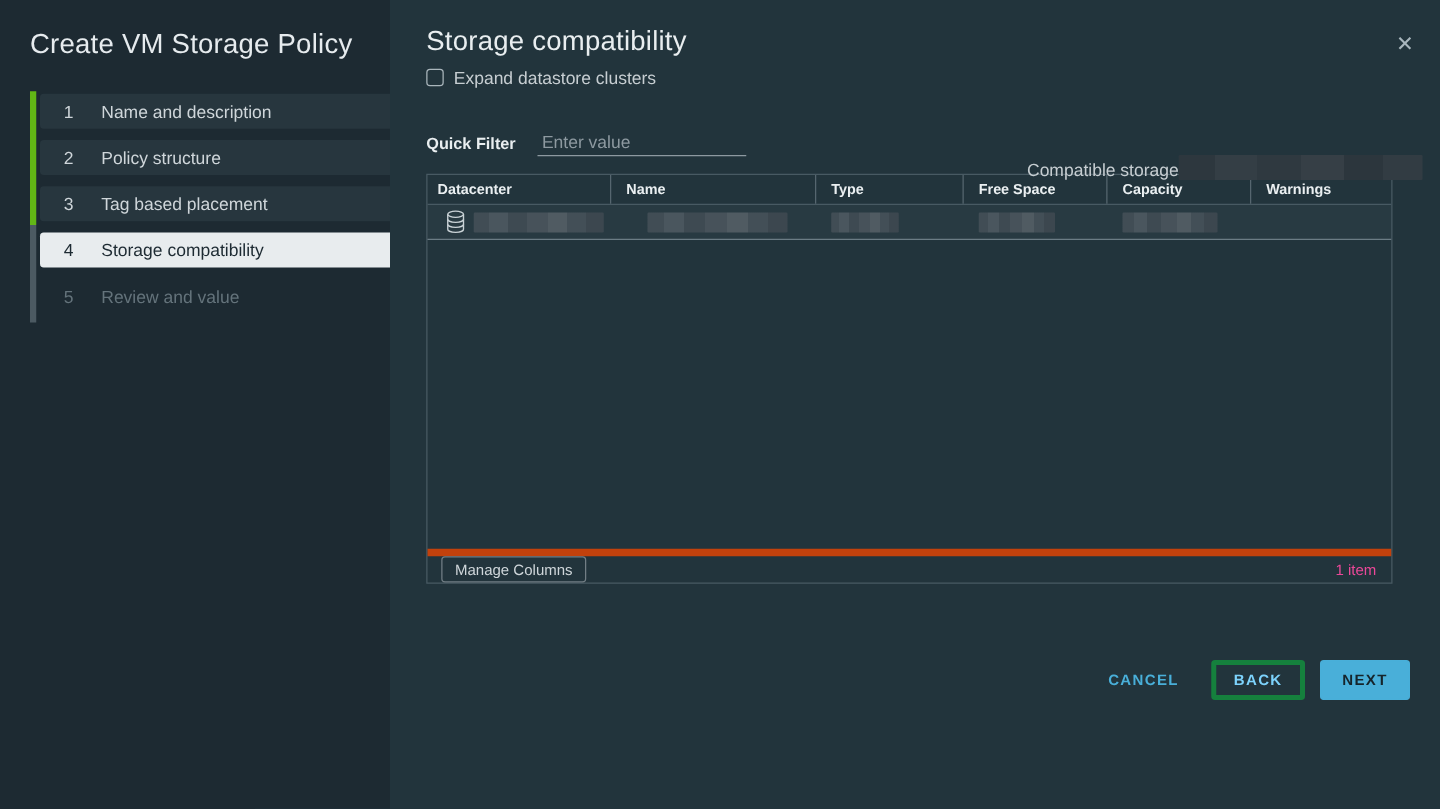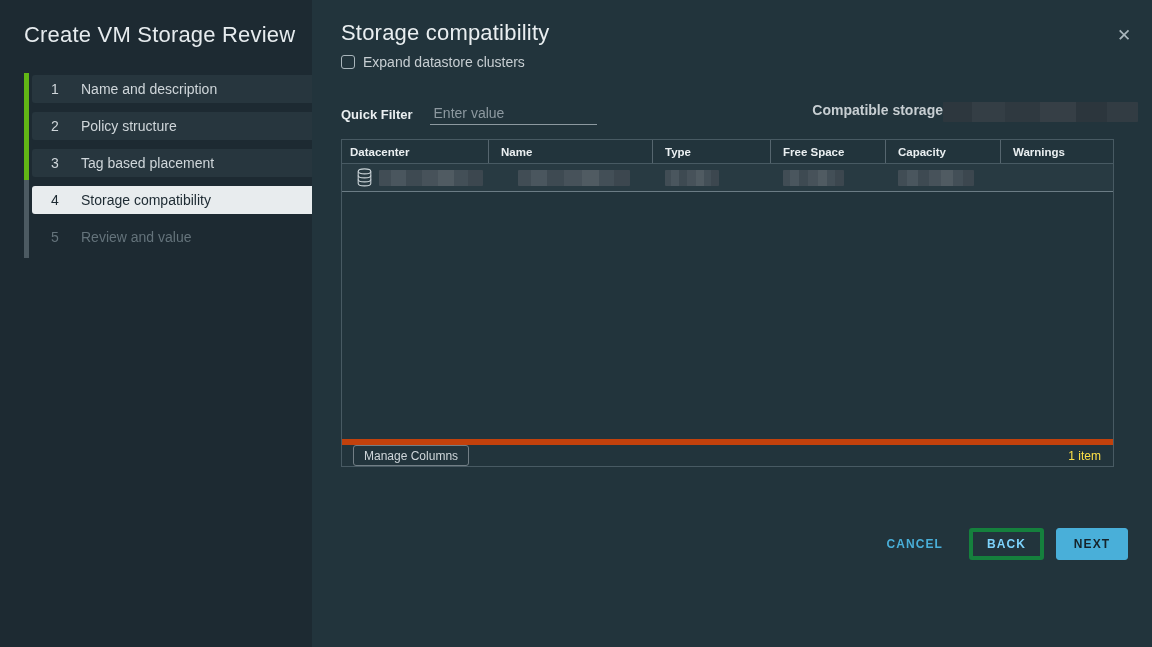--- a/index.html
+++ b/index.html
@@ -82,22 +82,22 @@
   .checkbox {
     width:14px; height:14px;
     border:1px solid #aab6bc; border-radius:3px;
     background:transparent; cursor:pointer;
     flex:0 0 14px;
   }
   .check-label { margin-left:8px; font-size:14px; color:#c7ced2; }
 
   
   .compat-note {
-    position:absolute; top:102px; right:14px;
-    display:flex; align-items:flex-start;font-weight:bold;
+    position:absolute; top:124px; right:14px;
+    display:flex; align-items:flex-end;
   }
   .compat-note .lbl { font-size:14px; color:#c7ced2; }
 
   
   .redact {
     height:16px; border-radius:1px;
     background:linear-gradient(90deg,#414d55 0 12%,#4a565e 12% 26%,#3e4a52 26% 41%,#47525a 41% 57%,#505b62 57% 72%,#434f57 72% 86%,#3c474f 86% 100%);
   }
   .redact.dark {
     height:20px;
@@ -154,21 +154,21 @@
     display:flex; align-items:center; justify-content:space-between;
     padding:0 12px 0 11px;
   }
   .manage-cols-btn {
     height:21px; padding:0 10px;
     background:transparent;
     border:1px solid #727e85; border-radius:3px;
     font-family:"Liberation Sans", sans-serif;
     font-size:12px; color:#cfd6da; cursor:pointer;
   }
-  .item-count { font-size:12px; color:#fde047; }
+  .item-count { font-size:12px; color:#ec4899; }
 
   
   .actions {
     margin-top:61px; margin-right:-14px;
     display:flex; justify-content:flex-end; align-items:center; gap:12px;
   }
   .btn {
     height:32px; min-width:72px; padding:0 14px;
     border-radius:3px; cursor:pointer;
     font-family:"Liberation Sans", sans-serif;
@@ -177,21 +177,21 @@
   .btn-text { background:transparent; border:none; color:#49afd9; min-width:0; }
   .btn-outline { background:transparent; border:4px solid #15803d; color:#7dd3fc; }
   .btn-solid { background:#49afd9; border:1px solid #49afd9; color:#16242b; }
 </style>
 </head>
 <body>
 
 <div class="app">
 
   <aside class="sidebar">
-    <h1 class="sidebar-title">Create VM Storage Review</h1>
+    <h1 class="sidebar-title">Create VM Storage Policy</h1>
     <div class="rail green"></div>
     <div class="rail gray"></div>
     <ul class="steps">
       <li class="step">
         <span class="num">1</span>
         <span>Name and description</span>
       </li>
       <li class="step">
         <span class="num">2</span>
         <span>Policy structure</span>

